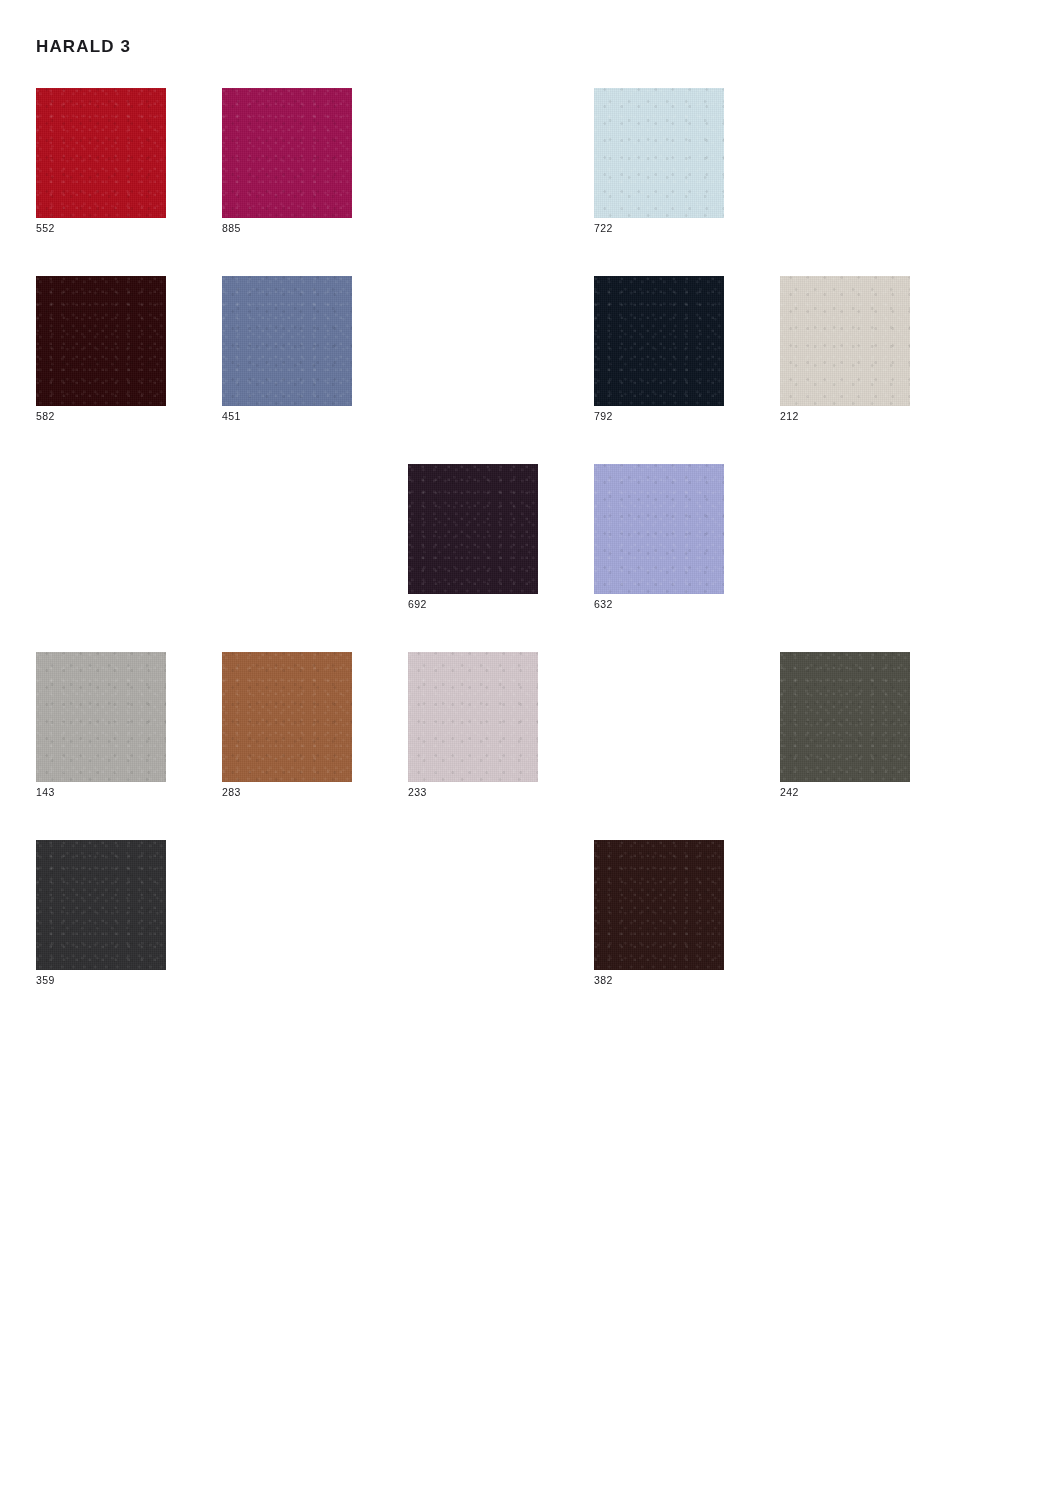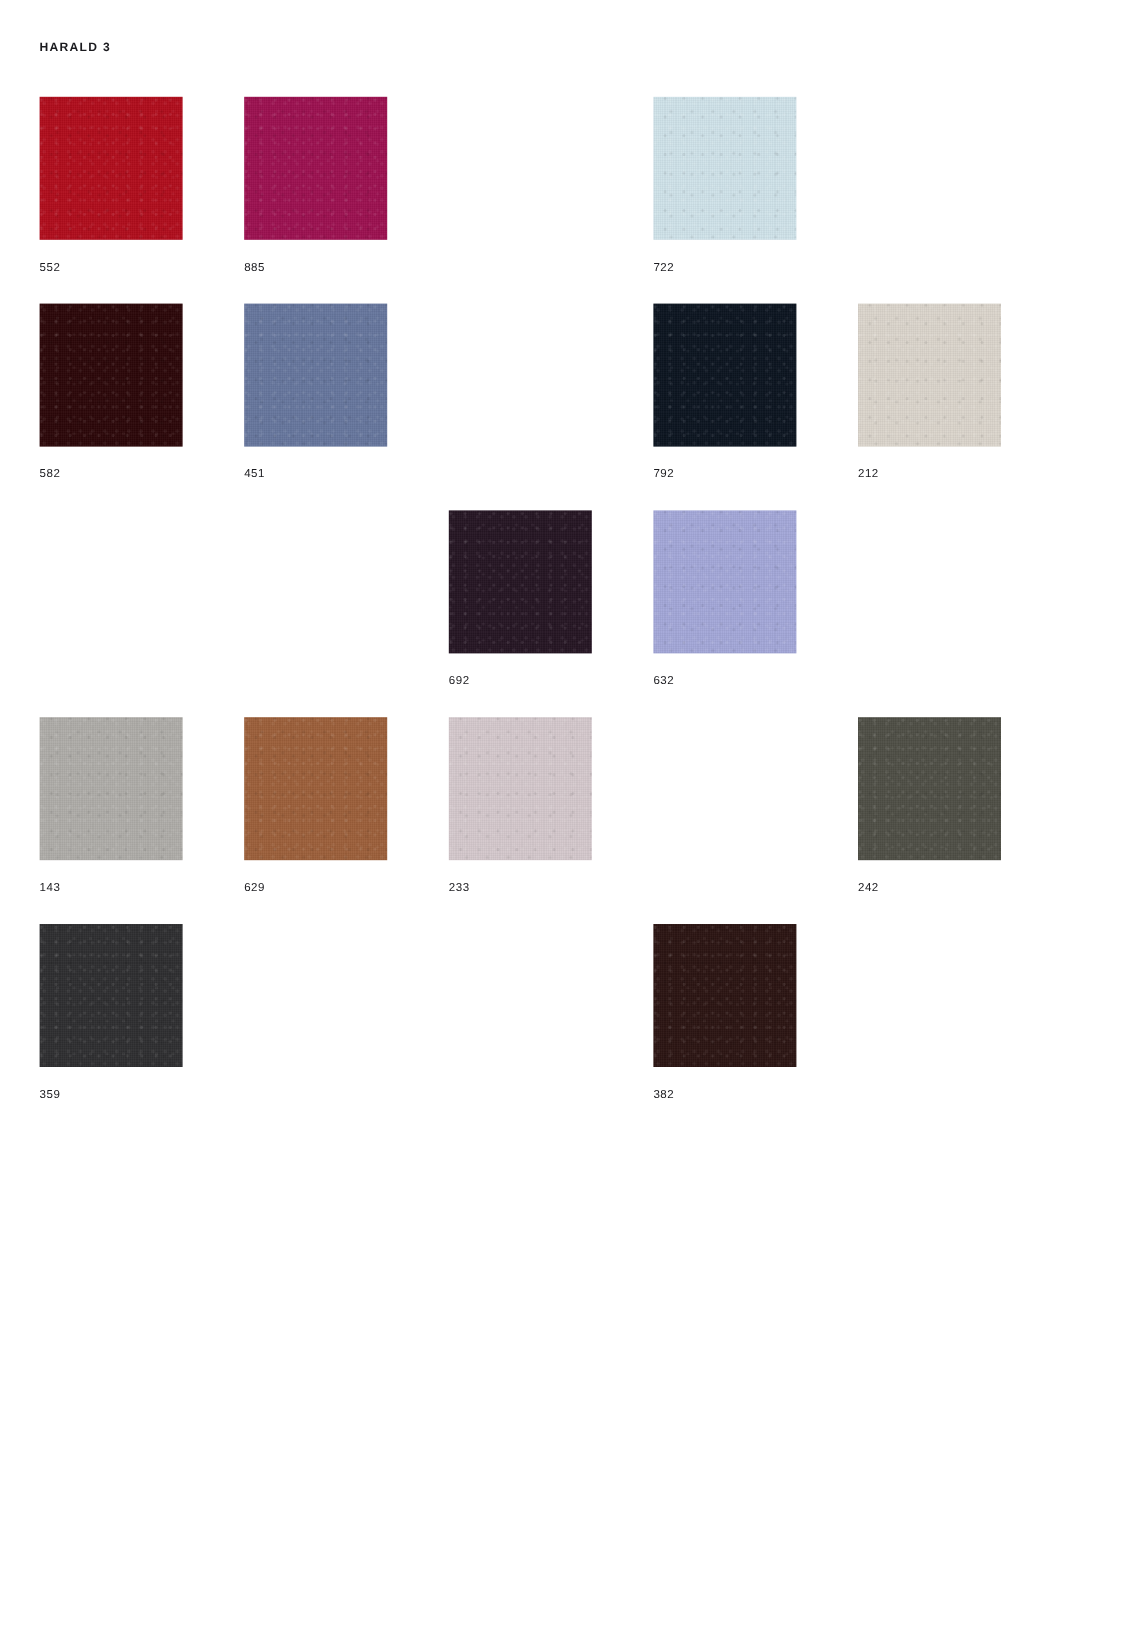--- a/index.html
+++ b/index.html
@@ -16,21 +16,21 @@
     position: relative;
     width: 1038px;
     height: 1500px;
     background: #ffffff;
     overflow: hidden;
   }
   .collection-title {
     position: absolute;
     left: 36px;
     top: 37px;
-    font-size: 11px;
+    font-size: 17px;
     font-weight: bold;
     letter-spacing: 1.15px;
     color: #1b1b1f;
     white-space: nowrap;
   }
   .swatch-grid {
     position: absolute;
     left: 36px;
     top: 88px;
     width: 930px;
@@ -74,21 +74,21 @@
     position: absolute;
     inset: 0;
     background-image:
       repeating-linear-gradient(90deg, rgba(0,0,0,0.028) 0 1px, rgba(255,255,255,0.022) 1px 2px),
       repeating-linear-gradient(0deg,  rgba(0,0,0,0.022) 0 1px, rgba(255,255,255,0.018) 1px 2px);
     pointer-events: none;
   }
   .swatch-label {
     position: absolute;
     left: 0;
-    top: 149px;
+    top: 134px;
     font-size: 10.5px;
     font-weight: normal;
     letter-spacing: 0.45px;
     color: #1b1b1f;
     white-space: nowrap;
   }
 </style>
 </head>
 <body>
 
@@ -138,21 +138,21 @@
         <div class="swatch-chip" style="background-color: rgb(163, 167, 216);"></div>
         <div class="swatch-label">632</div>
       </div>
       <div class="swatch-cell is-empty"></div>
       <div class="swatch-cell">
         <div class="swatch-chip" style="background-color: rgb(174, 172, 168);"></div>
         <div class="swatch-label">143</div>
       </div>
       <div class="swatch-cell">
         <div class="swatch-chip" style="background-color: rgb(156, 95, 58);"></div>
-        <div class="swatch-label">629</div>
+        <div class="swatch-label">283</div>
       </div>
       <div class="swatch-cell">
         <div class="swatch-chip" style="background-color: rgb(212, 200, 204);"></div>
         <div class="swatch-label">233</div>
       </div>
       <div class="swatch-cell is-empty"></div>
       <div class="swatch-cell">
         <div class="swatch-chip" style="background-color: rgb(78, 78, 69);"></div>
         <div class="swatch-label">242</div>
       </div>

